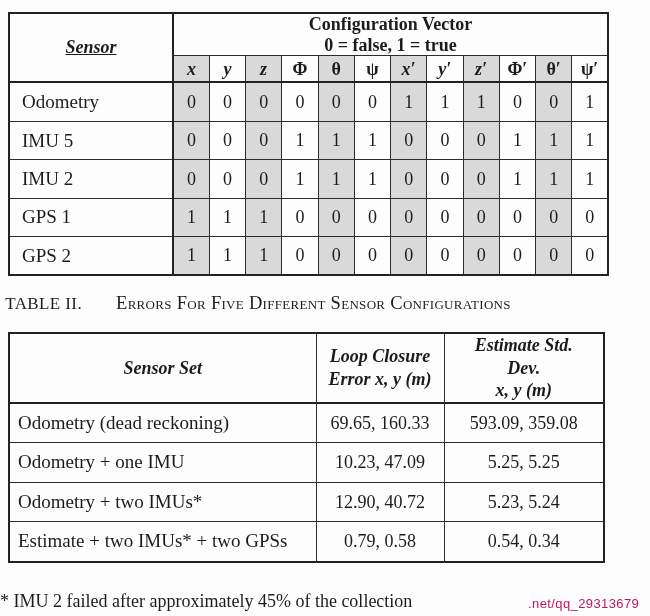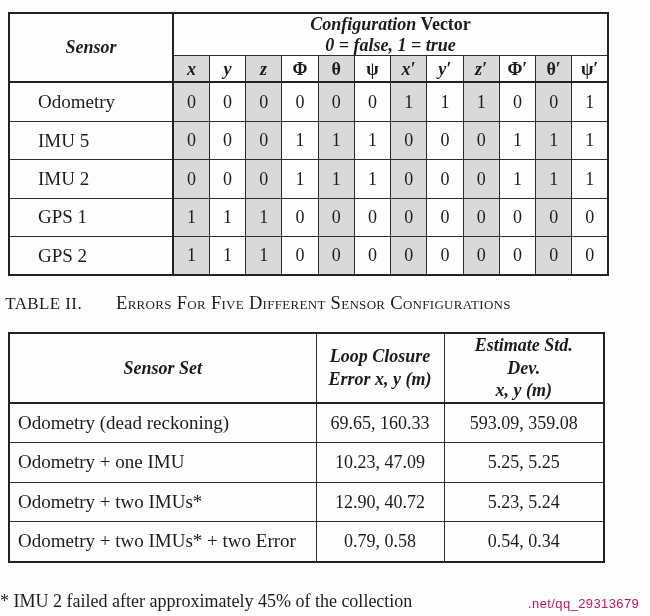--- a/index.html
+++ b/index.html
@@ -21,32 +21,32 @@
   }
   .t1 td{
     border:1.5px solid #2c2c2c;
     text-align:center;vertical-align:middle;
     padding:0;font-size:18px;line-height:1.15;
   }
   .t1 .sh{background:#d9d9d9;}
   .t1-sensor-head{
     border-right:2.5px solid #222 !important;
     border-bottom:2.5px solid #222 !important;
-    font-weight:bold;font-style:italic;font-size:19px;
+    font-weight:bold;font-style:italic;font-size:19px;text-decoration:underline;
   }
   .t1-config-head{height:41px;font-weight:bold;font-size:19px;}
-  .t1-config-head .it{font-style:italic;}
+  .t1-config-head .it{}
   .t1-colhead td{
     height:25px;font-weight:bold;font-size:18px;
     border-bottom:2.5px solid #222;
   }
   .t1-colhead td.lat{font-style:italic;}
   .t1 tr.data td{height:37.4px;}
   .t1 td.name{
-    text-align:left;padding-left:28px;font-size:19px;
+    text-align:left;padding-left:12px;font-size:19px;
     border-right:2.5px solid #222;
   }
 
   
   .caption{
     position:absolute;top:293px;left:0;width:516px;
     text-align:center;font-size:17px;white-space:nowrap;
   }
   .caption .lbl{margin-right:34px;letter-spacing:0.4px;}
   .caption .ttl{font-variant:small-caps;font-size:18.5px;letter-spacing:0.3px;}
@@ -238,21 +238,21 @@
         <td class="name">Odometry + one IMU</td>
         <td>10.23, 47.09</td>
         <td>5.25, 5.25</td>
       </tr>
       <tr class="data">
         <td class="name">Odometry + two IMUs*</td>
         <td>12.90, 40.72</td>
         <td>5.23, 5.24</td>
       </tr>
       <tr class="data">
-        <td class="name">Odometry + two IMUs* + two Error</td>
+        <td class="name">Estimate + two IMUs* + two GPSs</td>
         <td>0.79, 0.58</td>
         <td>0.54, 0.34</td>
       </tr>
     </tbody>
   </table>
 
   <div class="footnote">* IMU 2 failed after approximately 45% of the collection</div>
   <div class="watermark">.net/qq_29313679</div>
 
 </div>

